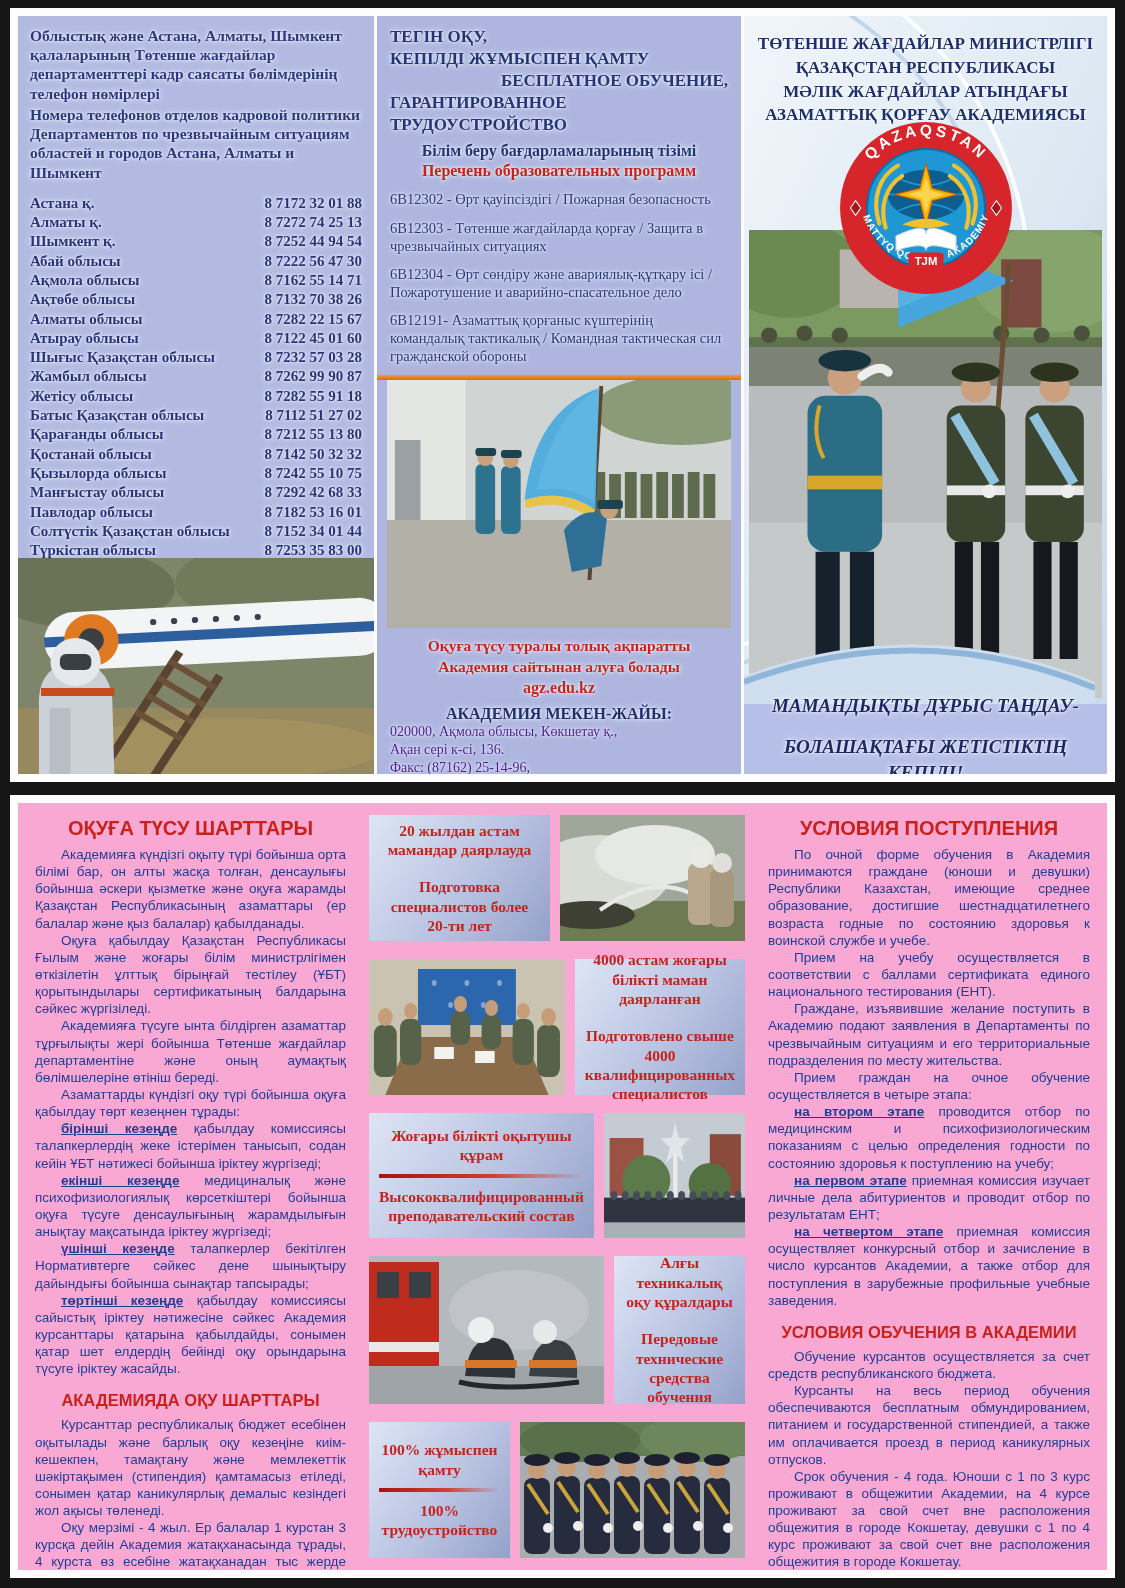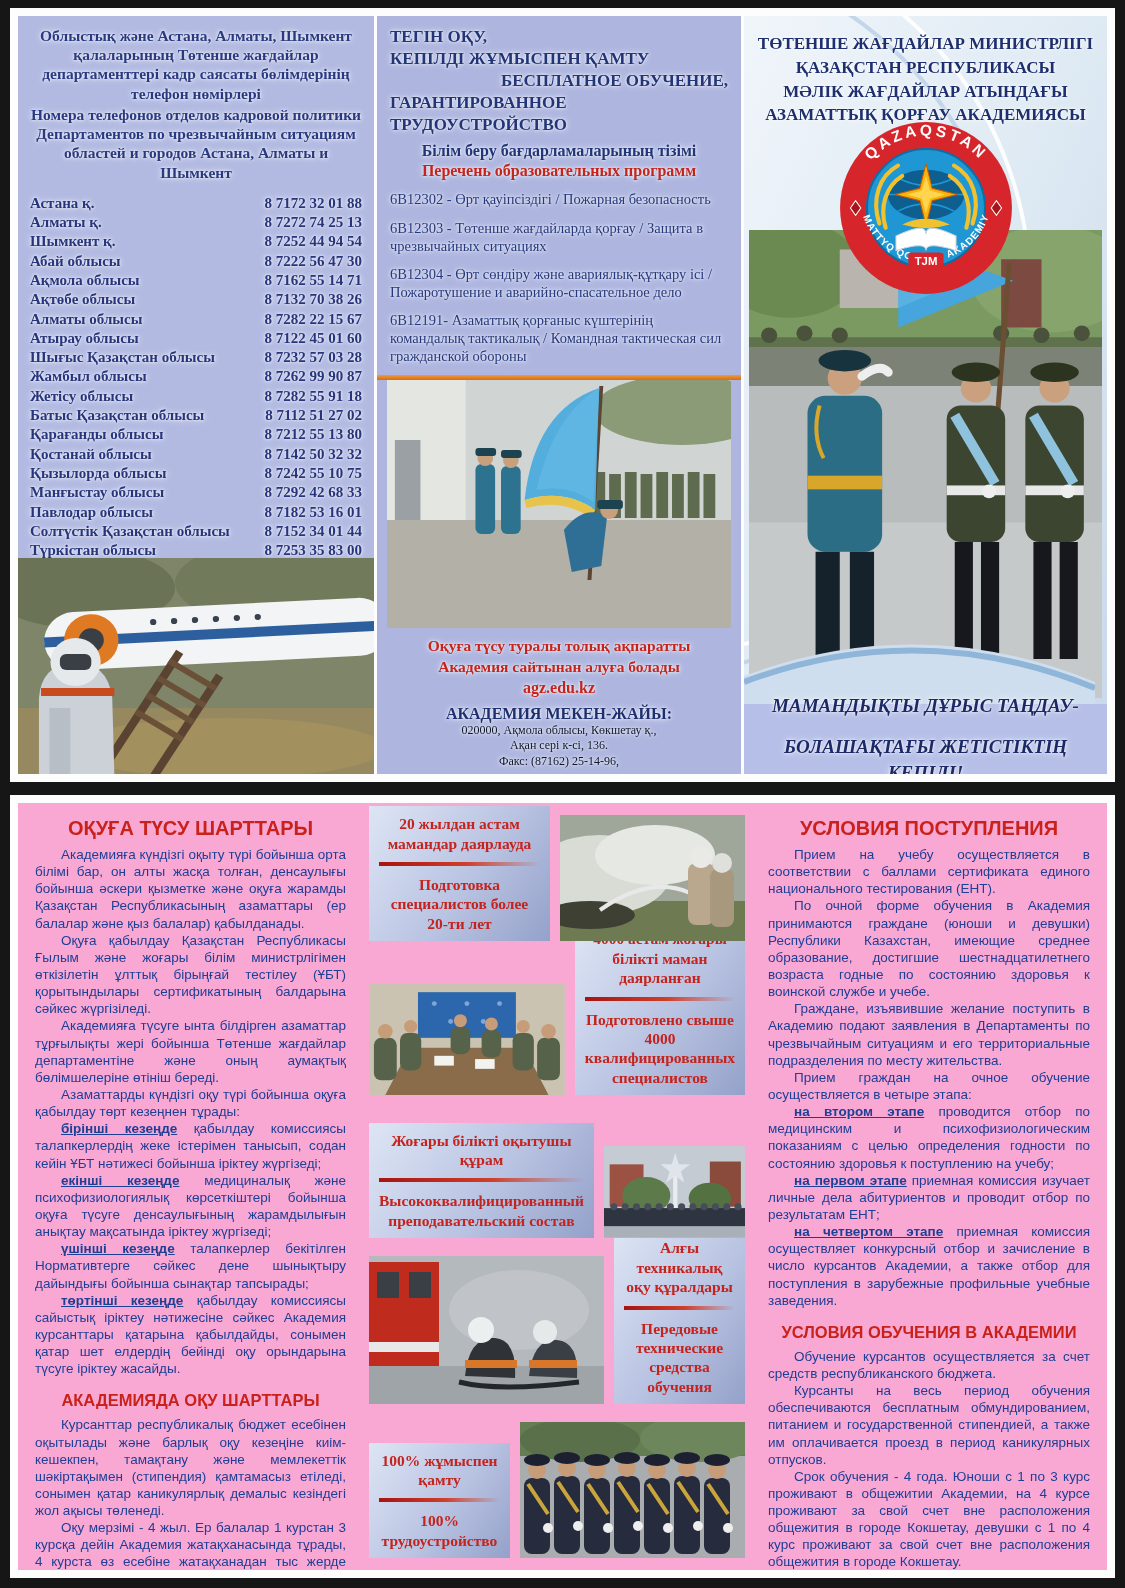--- a/index.html
+++ b/index.html
@@ -7,40 +7,40 @@
        font-family:"Liberation Serif", serif;}
   .panel{position:absolute;left:10px;background:#fdfdfd;box-sizing:border-box;padding:8px;}
   .panel-top{top:8px;width:1105px;height:774px;}
   .panel-bottom{top:795px;width:1105px;height:783px;}
 
   
   .top-grid{display:grid;grid-template-columns:356px 364px 1fr;gap:3px;height:100%;}
   .glow{text-shadow:0 0 3px rgba(255,255,255,.95),0 0 7px rgba(255,255,255,.75);}
 
   .col-left{background:#b2bae2;position:relative;overflow:hidden;padding:10px 12px 220px 12px;box-sizing:border-box;}
-  .hdr{font-weight:bold;color:#2a3a80;text-align:center;font-size:15.5px;line-height:1.24;}
+  .hdr{font-weight:bold;color:#2a3a80;font-size:15.5px;line-height:1.24;}
   .hdr+.hdr{margin-top:2px;}
   .phones{margin-top:12px;}
   .ph-row{display:flex;justify-content:space-between;font-size:15px;line-height:19.3px;color:#27357c;font-weight:bold;}
   .photoA{position:absolute;left:0;right:0;bottom:0;height:216px;}
 
   .col-mid{background:#aeb6e0;position:relative;overflow:hidden;padding:10px 13px;box-sizing:border-box;}
   .t-kk{font-weight:bold;font-size:17px;color:#223577;line-height:1.3;}
   .t-ru-r{font-weight:bold;font-size:17px;color:#223577;text-align:right;line-height:1.3;}
   .t-ru-l{font-weight:bold;font-size:17px;color:#223577;line-height:1.3;}
   .list-kk{font-weight:bold;font-size:16px;color:#223577;text-align:center;margin-top:6px;}
   .list-ru{font-weight:bold;font-size:16px;color:#c4241c;text-align:center;margin-top:2px;}
   .program{font-size:14.5px;color:#25387c;line-height:1.25;margin:10px 0 0 0;}
   .orange-bar{height:5px;background:linear-gradient(#f09a3e,#d96c12);margin:10px -13px 0 -13px;}
   .photoB{height:248px;margin:0 -3px;}
   .info-red{font-weight:bold;font-size:15.5px;color:#c4241c;text-align:center;line-height:1.3;}
   .info-red.first{margin-top:8px;}
   .website{font-weight:bold;font-size:16px;color:#c4241c;text-align:center;margin-top:2px;}
   .addr-title{font-weight:bold;font-size:16px;color:#1d2f6e;text-align:center;margin-top:8px;}
-  .addr{font-size:12px;color:#0f172a;text-align:center;line-height:1.3;}
+  .addr{font-size:14px;color:#4c1d95;text-align:left;line-height:1.3;}
 
   .col-right{position:relative;overflow:hidden;background:linear-gradient(115deg,#f0f5fa 0%,#e0ebf4 45%,#c8d8ea 100%);}
   .arc{position:absolute;border-radius:50%;z-index:1;}
   .arc1{width:720px;height:720px;left:-440px;top:-90px;border:4px solid rgba(255,255,255,.9);}
   .arc2{width:720px;height:720px;left:-462px;top:-66px;border:4px solid rgba(190,210,232,.9);}
   .ministry{position:relative;z-index:3;text-align:center;font-weight:bold;font-size:17px;color:#1d2f6e;line-height:1.4;padding:16px 8px 0 8px;}
   .logo-wrap{position:absolute;z-index:4;top:104px;left:50%;transform:translateX(-50%);width:176px;height:176px;}
   .photoC{position:absolute;z-index:2;top:214px;left:5px;right:5px;bottom:76px;}
   .curveC{position:absolute;z-index:3;left:0;right:0;bottom:64px;height:86px;}
   .slogan-band{position:absolute;z-index:4;left:0;right:0;bottom:0;height:70px;background:#b6bfe7;
@@ -49,21 +49,21 @@
 
   
   .bot-grid{display:grid;grid-template-columns:345px 388px 1fr;height:100%;background:#f9a8d4;}
   .txtcol{padding:14px 17px;box-sizing:border-box;overflow:hidden;font-family:"Liberation Sans", sans-serif;}
   .h-red{font-weight:bold;font-size:20px;color:#c8221b;text-align:center;margin:0 0 6px 0;font-family:"Liberation Sans", sans-serif;}
   .h-red2{font-weight:bold;font-size:16.5px;color:#c8221b;text-align:center;margin:14px 0 6px 0;font-family:"Liberation Sans", sans-serif;}
   .para{font-size:13.5px;line-height:1.27;color:#1e3f94;text-align:justify;text-indent:26px;margin:0;}
   .lead{font-weight:bold;text-decoration:underline;}
 
   .mid-blocks{padding:12px 6px;box-sizing:border-box;display:flex;flex-direction:column;gap:18px;overflow:hidden;}
-  .mrow{display:flex;gap:10px;align-items:flex-end;}
+  .mrow{display:flex;gap:10px;}
   .mtext{flex:1;background:linear-gradient(125deg,#dde5f4 0%,#b9c3e2 55%,#94a1c9 100%);
          padding:8px 10px;display:flex;flex-direction:column;justify-content:center;box-sizing:border-box;}
   .mkk,.mru{font-family:"Liberation Serif", serif;font-weight:bold;font-size:15.5px;color:#c5231d;text-align:center;line-height:1.25;}
   .mdivider{height:4px;margin:9px 0;background:linear-gradient(90deg,#a81410,#cf3f2a 55%,rgba(207,63,42,0));}
   .mphoto{position:relative;overflow:hidden;}
   svg.fill{width:100%;height:100%;display:block;}
 </style>
 </head>
 <body>
 
@@ -570,22 +570,22 @@
                 <circle cx="208" cy="106" r="5"></circle>
               </g>
             </g>
           </svg>
         </div>
       </div>
     </div>
 
     <div class="txtcol">
       <h2 class="h-red">УСЛОВИЯ ПОСТУПЛЕНИЯ</h2>
+      <p class="para"><span>По очной форме обучения в Академия принимаются граждане (юноши и девушки) Республики Казахстан, имеющие среднее образование, достигшие шестнадцатилетнего возраста годные по состоянию здоровья к воинской службе и учебе.</span></p>
       <p class="para"><span>Прием на учебу осуществляется в соответствии с баллами сертификата единого национального тестирования (ЕНТ).</span></p>
-      <p class="para"><span>По очной форме обучения в Академия принимаются граждане (юноши и девушки) Республики Казахстан, имеющие среднее образование, достигшие шестнадцатилетнего возраста годные по состоянию здоровья к воинской службе и учебе.</span></p>
       <p class="para"><span>Граждане, изъявившие желание поступить в Академию подают заявления в Департаменты по чрезвычайным ситуациям и его территориальные подразделения по месту жительства.</span></p>
       <p class="para"><span>Прием граждан на очное обучение осуществляется в четыре этапа:</span></p>
       <p class="para"><span class="lead">на втором этапе</span><span> проводится отбор по медицинским и психофизиологическим показаниям с целью определения годности по состоянию здоровья к поступлению на учебу;</span></p>
       <p class="para"><span class="lead">на первом этапе</span><span> приемная комиссия изучает личные дела абитуриентов и проводит отбор по результатам ЕНТ;</span></p>
       <p class="para"><span class="lead">на четвертом этапе</span><span> приемная комиссия осуществляет конкурсный отбор и зачисление в число курсантов Академии, а также отбор для поступления в зарубежные профильные учебные заведения.</span></p>
       <h3 class="h-red2">УСЛОВИЯ ОБУЧЕНИЯ В АКАДЕМИИ</h3>
       <p class="para"><span>Обучение курсантов осуществляется за счет средств республиканского бюджета.</span></p>
       <p class="para"><span>Курсанты на весь период обучения обеспечиваются бесплатным обмундированием, питанием и государственной стипендией, а также им оплачивается проезд в период каникулярных отпусков.</span></p>
       <p class="para"><span>Срок обучения - 4 года. Юноши с 1 по 3 курс проживают в общежитии Академии, на 4 курсе проживают за свой счет вне расположения общежития в городе Кокшетау, девушки с 1 по 4 курс проживают за свой счет вне расположения общежития в городе Кокшетау.</span></p>
     </div>

